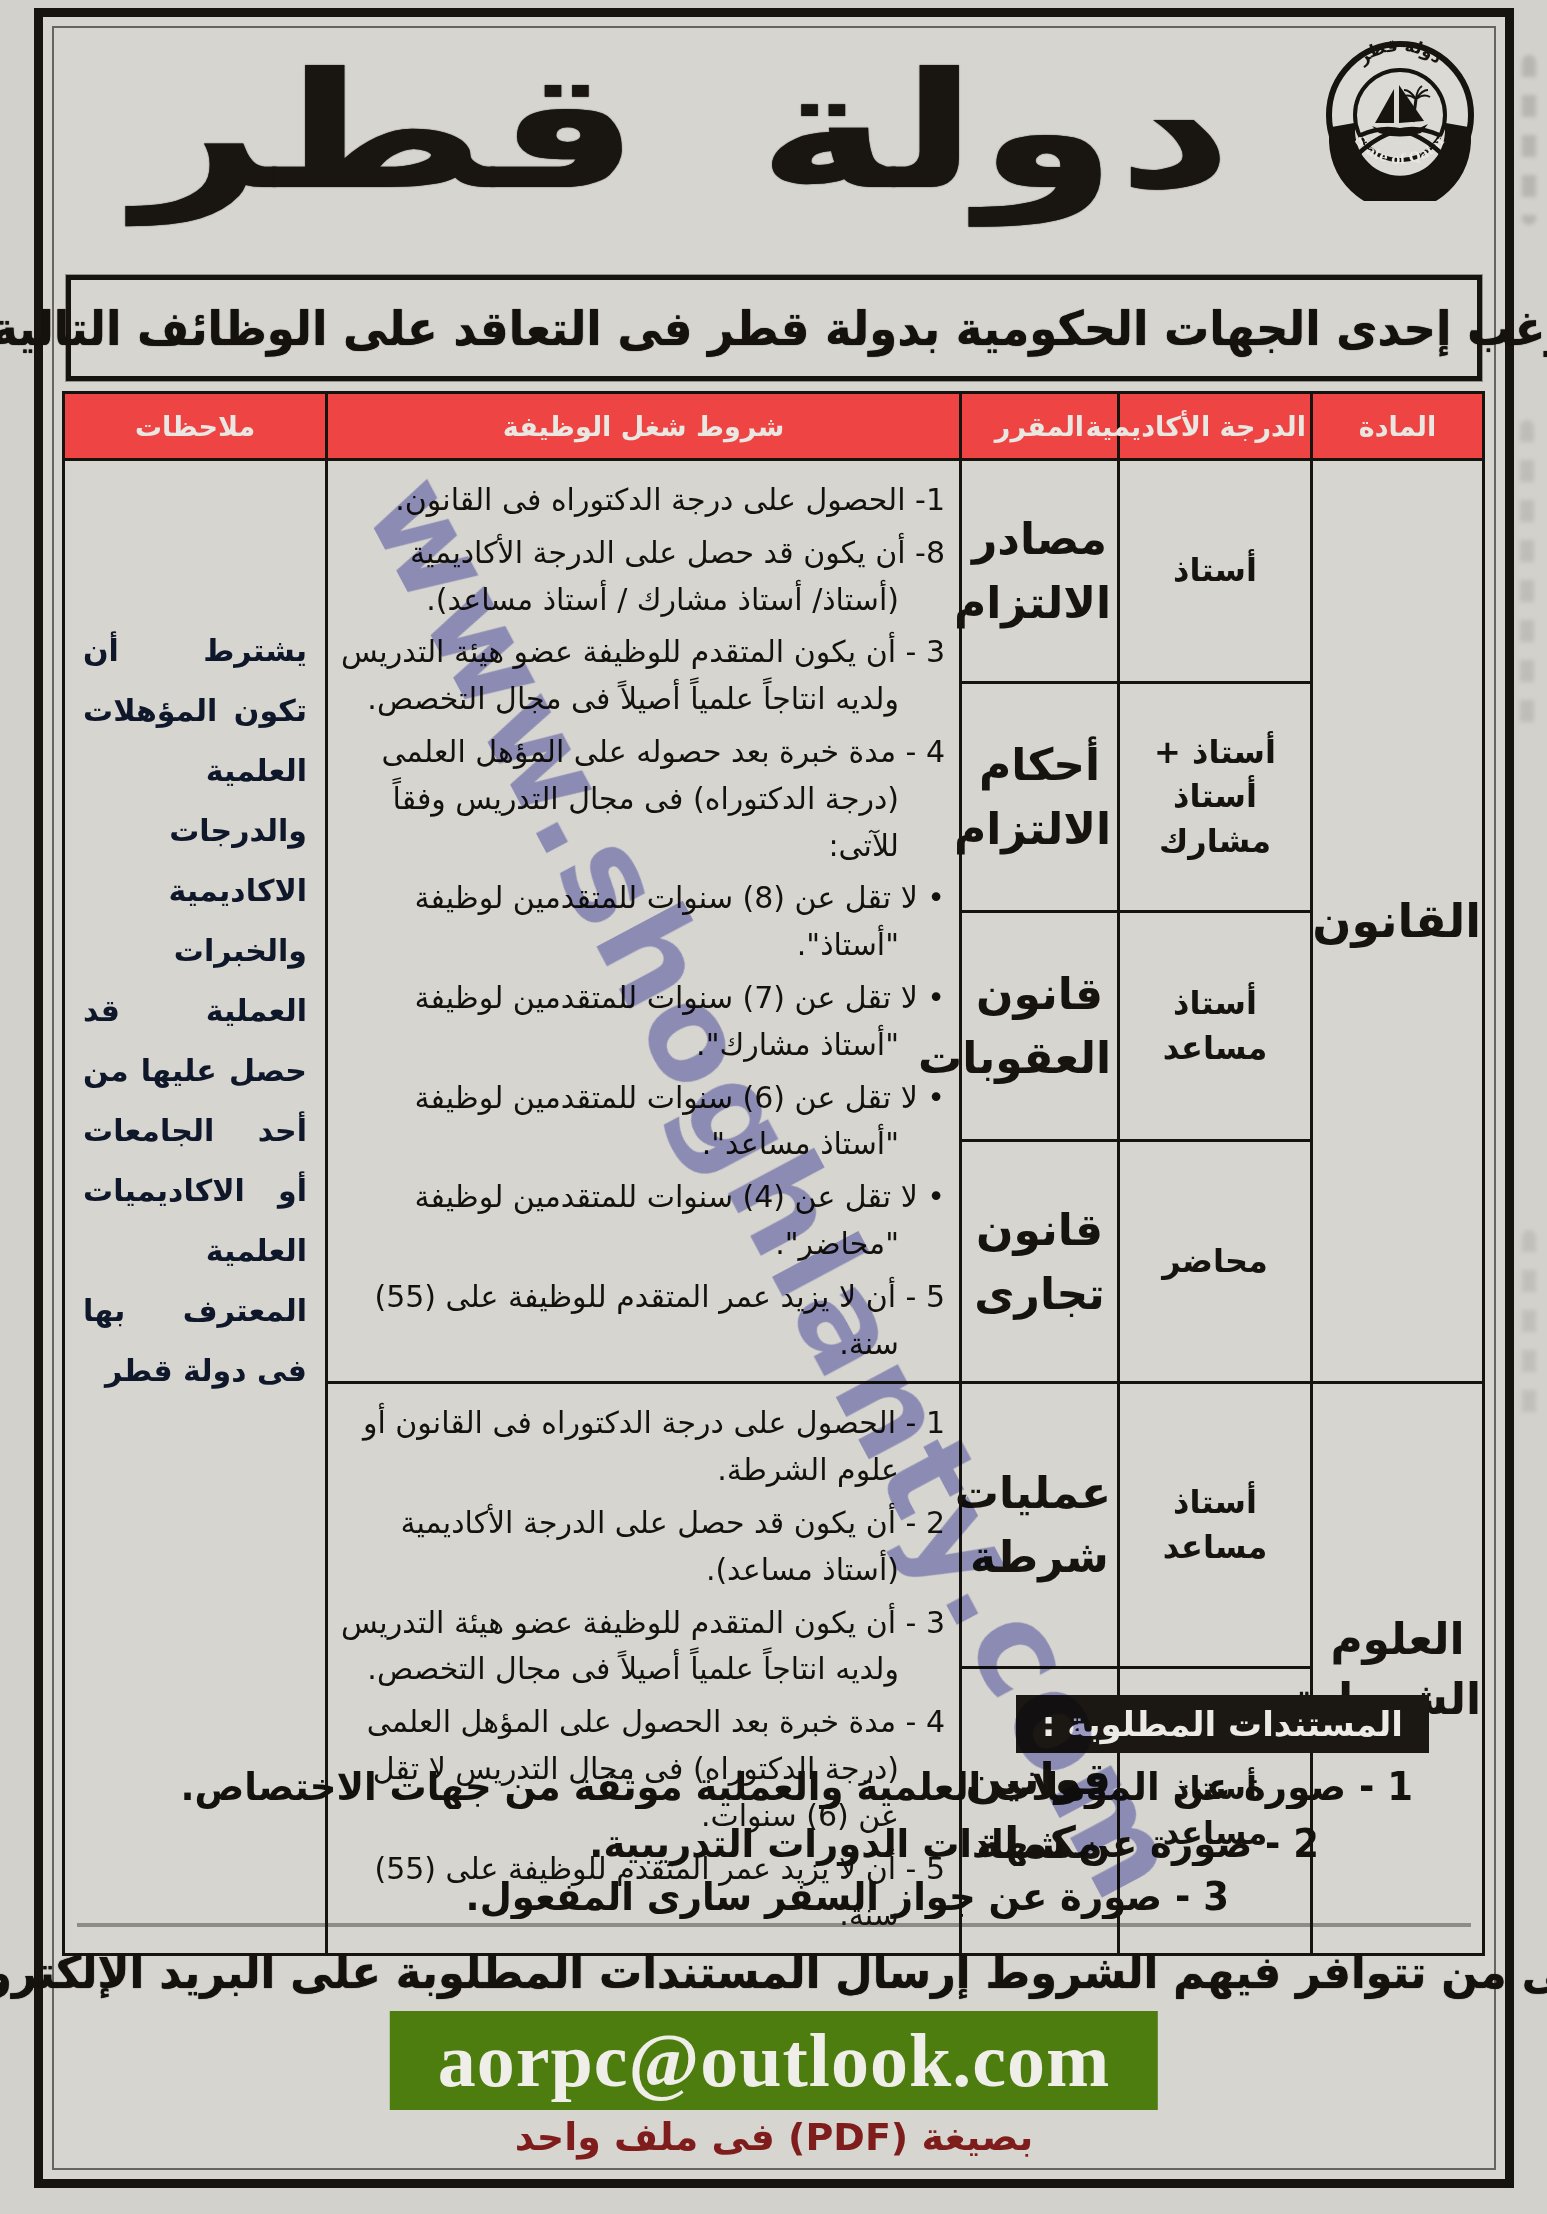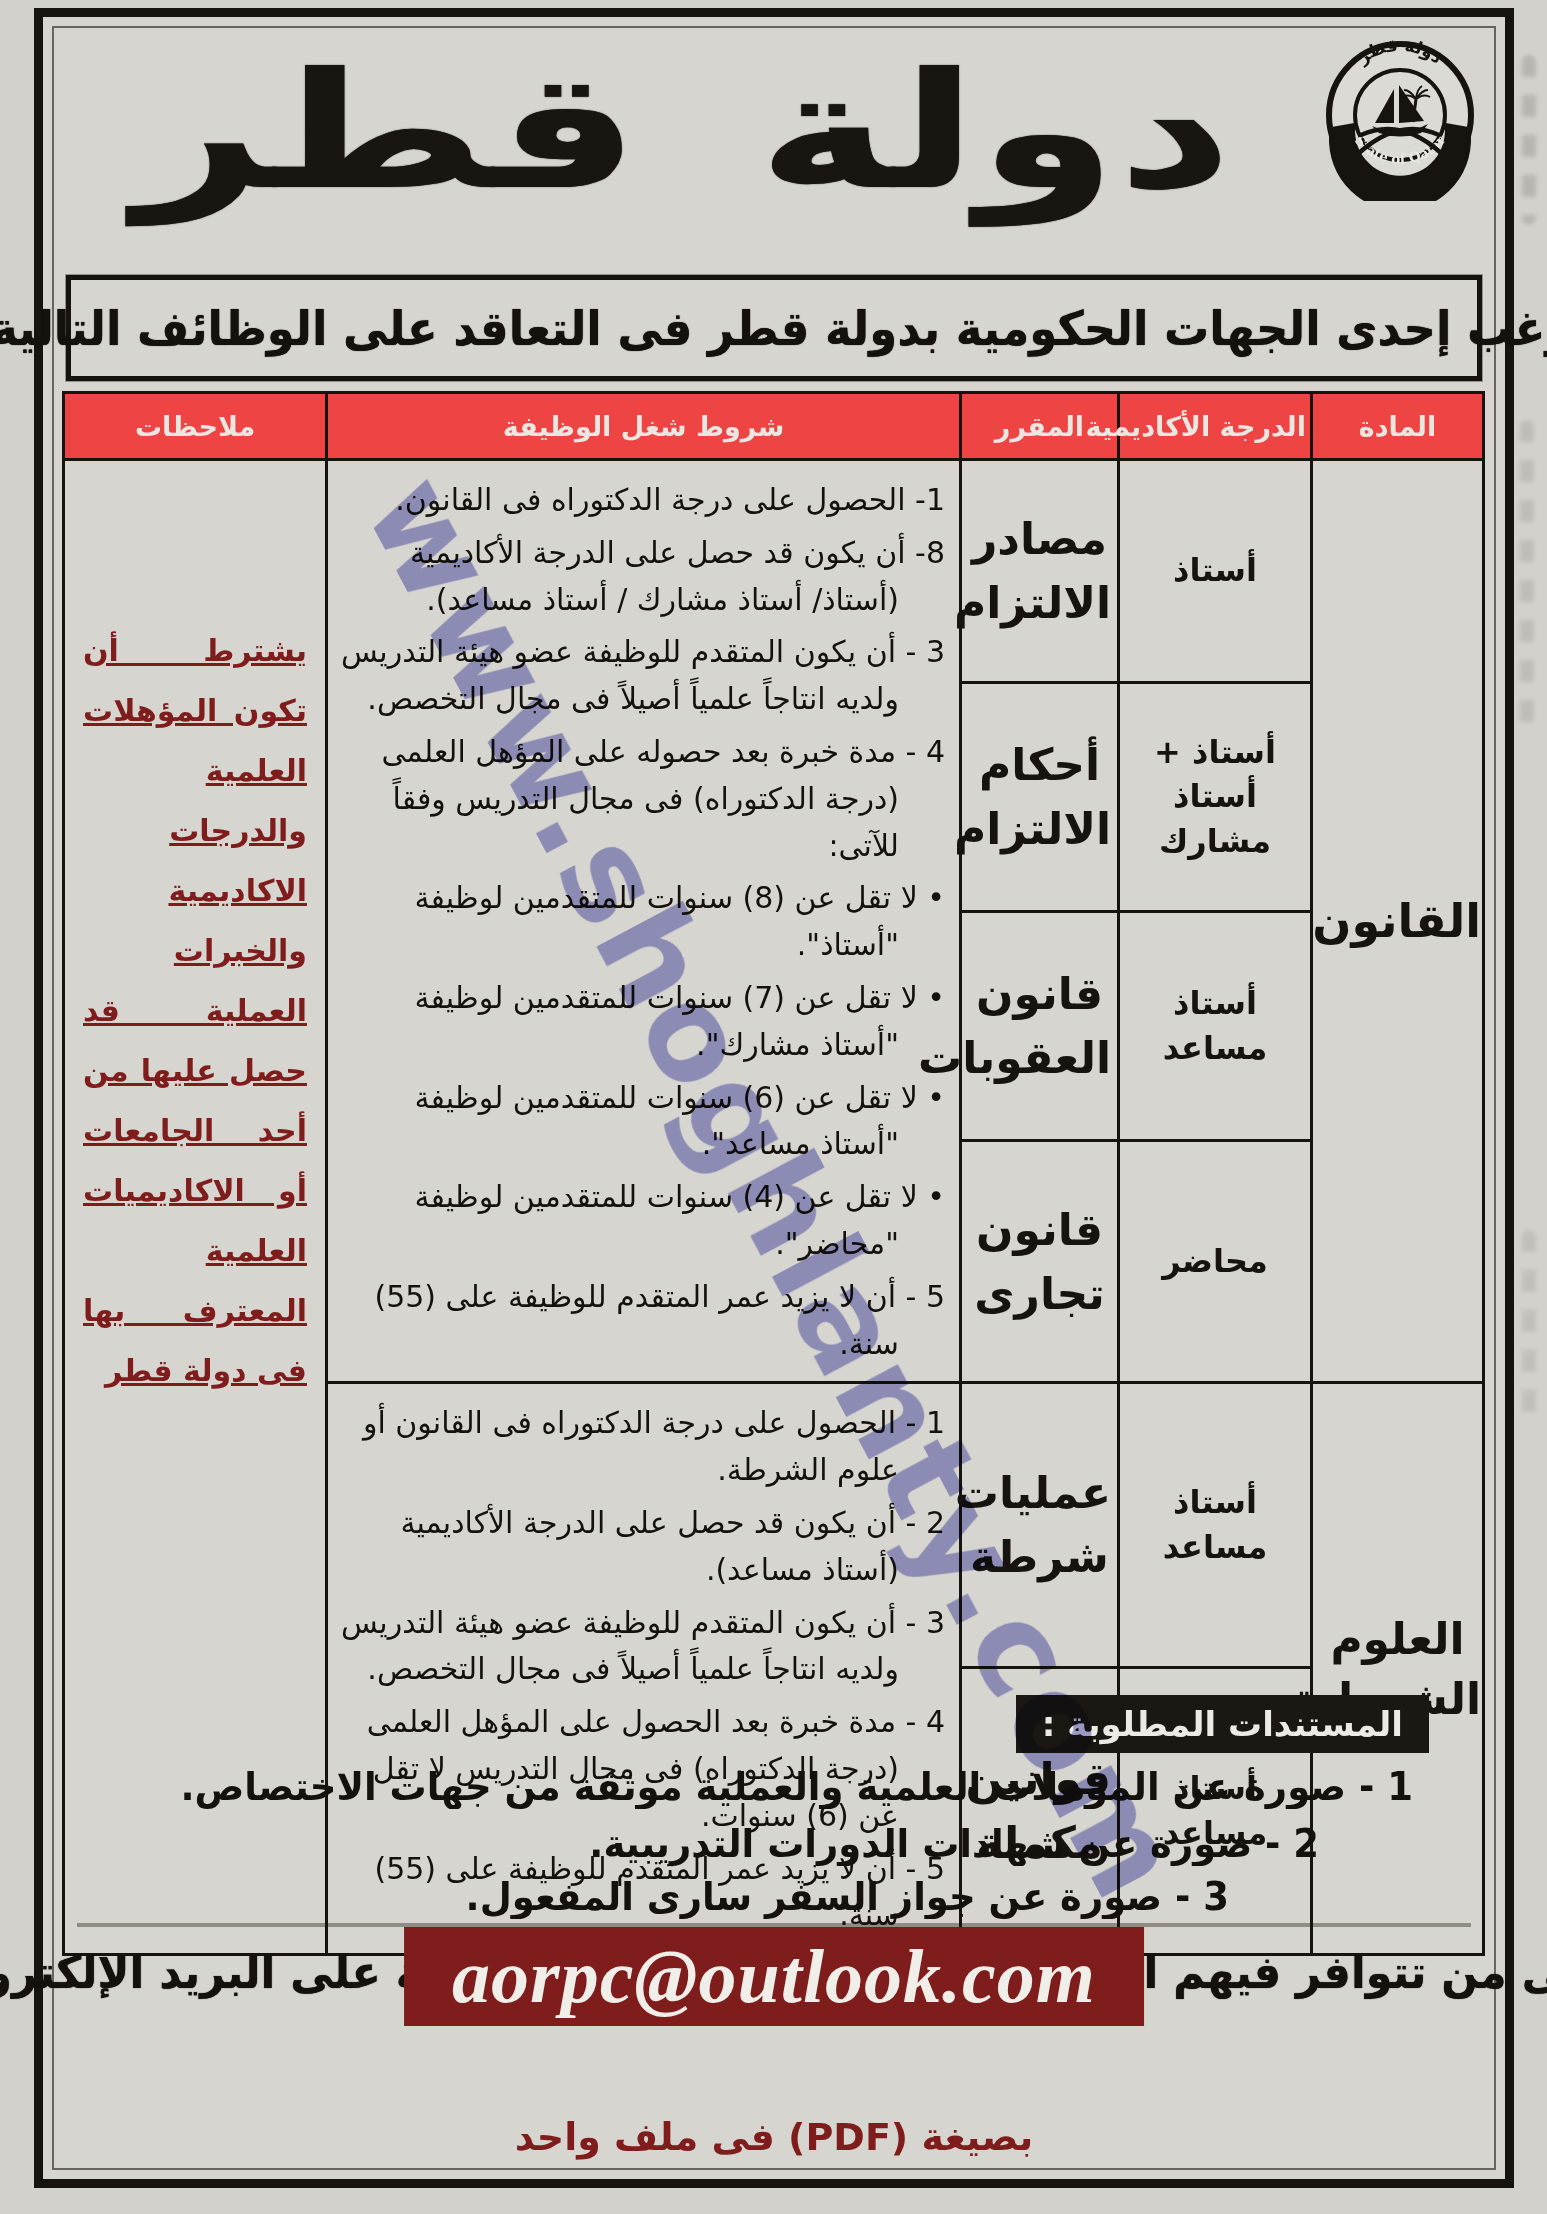--- a/index.html
+++ b/index.html
@@ -53,22 +53,22 @@
   td.cell-subject{font-size:46px;font-weight:bold;text-align:center;vertical-align:middle;line-height:1.35;}
   td.cell-degree{font-size:32px;font-weight:bold;text-align:center;vertical-align:middle;line-height:1.4;padding:4px 20px;}
   td.cell-course{font-size:44px;font-weight:bold;text-align:center;vertical-align:middle;line-height:1.45;padding:4px 6px;}
   td.cell-reqs{vertical-align:top;padding:16px 14px 8px 10px;}
   .req{
     font-size:30px;font-weight:normal;line-height:1.56;color:#15120d;
     padding-right:46px;text-indent:-46px;margin-bottom:6px;text-align:right;
   }
   td.cell-notes{vertical-align:top;padding:160px 18px 0 18px;}
   .notes-text{
-    font-size:30px;font-weight:bold;line-height:2.0;color:#7f1d1d;
-    text-align:justify;text-align-last:right;text-decoration:underline;
+    font-size:30px;font-weight:bold;line-height:2.0;color:#0f172a;
+    text-align:justify;text-align-last:right;
   }
   
   .docs-title-box{
     position:absolute;top:1678px;right:76px;height:54px;
     background:#1b1713;color:#eceae4;display:flex;align-items:center;
     padding:2px 26px;font-size:34px;font-weight:bold;z-index:2;
   }
   .doc-item{
     position:absolute;right:0;font-size:37px;font-weight:bold;color:#15120d;
     white-space:nowrap;z-index:2;transform:scaleY(1.04);
@@ -83,22 +83,22 @@
   
   .contact-instruction{
     position:absolute;top:1920px;left:20px;right:20px;height:70px;
     display:flex;align-items:center;justify-content:center;z-index:2;
   }
   .contact-instruction span{
     font-size:43px;font-weight:bold;color:#15120d;white-space:nowrap;
     transform:scaleY(1.05);text-shadow:0 0 1px #15120d;
   }
   .email-box{
-    position:absolute;top:1910px;left:50%;transform:translateX(-50%);
-    background:#7f1d1d;padding:6px 48px;z-index:2;font-style:italic;
+    position:absolute;top:1994px;left:50%;transform:translateX(-50%);
+    background:#4d7c0f;padding:6px 48px;z-index:2;
   }
   .email-box span{
     display:inline-block;direction:ltr;unicode-bidi:isolate;
     font-family:"Liberation Serif","DejaVu Serif",serif;
     font-weight:bold;font-size:76px;color:#f0eee8;letter-spacing:1px;
   }
   .format-note{
     position:absolute;top:2098px;left:0;right:0;text-align:center;z-index:2;
     font-size:38px;font-weight:bold;color:#7f1d1d;
   }

